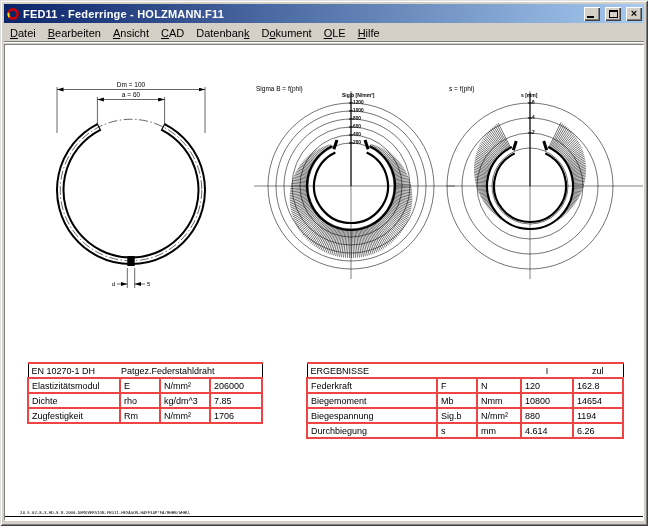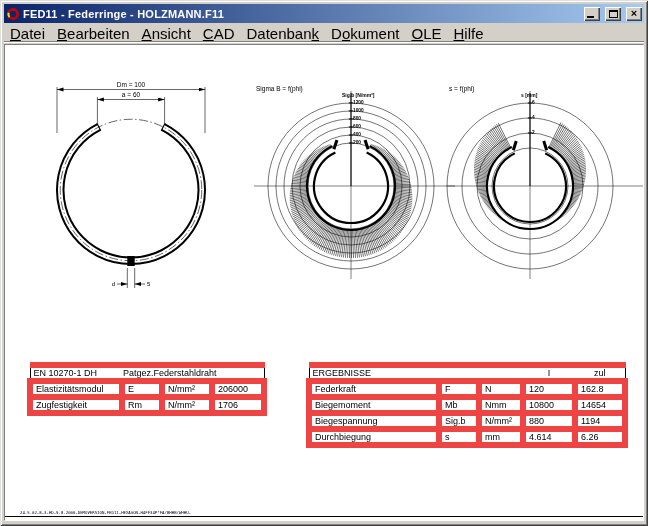--- a/index.html
+++ b/index.html
@@ -9,31 +9,31 @@
   .title-bar{position:absolute;left:4px;top:4px;right:4px;height:19px;display:flex;align-items:center;
     background:linear-gradient(90deg,#0a246a,#a6caf0);padding:0 2px;gap:3px;}
   .title-text{color:#fff;font-weight:bold;font-size:11px;flex:1;white-space:nowrap;letter-spacing:.2px}
   .tb-btn{width:16px;height:14px;background:#d4d0c8;margin-left:2px;flex:0 0 auto;
     box-shadow:inset 1px 1px 0 #fff,inset -1px -1px 0 #404040,inset -2px -2px 0 #808080;
     display:flex;align-items:center;justify-content:center;cursor:default}
   .glyph-min{width:7px;height:2px;background:#000;margin-top:7px;margin-right:3px}
   .glyph-max{width:9px;height:8px;border:1px solid #000;border-top-width:2px}
   .glyph-close{font-size:11px;font-weight:bold;line-height:11px;color:#000}
   .menu-bar{position:absolute;left:4px;top:25px;right:4px;height:17px;display:flex;align-items:center;
-    font-size:15px;color:#000;border-bottom:1px solid #808080;box-shadow:0 1px 0 #fff}
+    font-size:11px;color:#000;border-bottom:1px solid #808080;box-shadow:0 1px 0 #fff}
   .mi{padding:1px 6px;white-space:nowrap}
   .client{position:absolute;left:4px;top:44px;right:4px;bottom:5px;background:#fff;
     border:1px solid;border-color:#808080 #fff #fff #808080;overflow:hidden}
   svg{position:absolute;overflow:visible}
   svg text{font-family:"Liberation Sans",sans-serif;fill:#000}
   #ring-svg{left:20px;top:30px}
   #sigma-svg{left:247px;top:28px}
   #s-svg{left:440px;top:28px}
   .tbl{position:absolute;border-collapse:collapse;border:1px solid #000;font-size:9px;color:#000;table-layout:fixed}
-  .tbl td{border:6px solid #ef4444;padding:0 3px;height:15px;white-space:nowrap;overflow:hidden;font-size:9px}
+  .tbl td{border:2px solid #ef4444;padding:0 3px;height:15px;white-space:nowrap;overflow:hidden;font-size:9px}
   .tbl tr.hdr td{border-left:none;border-right:none}
   #mat-table{left:22px;top:317px}
   #res-table{left:301px;top:317px}
   .hdr-name{margin-left:26px}
   .c{text-align:center}
   .sheet-line{position:absolute;left:0;right:0;bottom:3px;border-top:1px solid #000}
   .footer{position:absolute;left:15px;bottom:5px;font-size:8px;transform:scale(.5);transform-origin:0 100%;
     white-space:nowrap;font-family:"DejaVu Sans Mono",monospace;color:#000}
 </style>
 </head>
@@ -504,20 +504,26 @@
       </tr>
       </tbody>
         <tbody id="mat-body">
           <tr>
             <td>Elastizitätsmodul</td>
             <td>E</td>
             <td>N/mm²</td>
             <td>206000</td>
           </tr>
           <tr>
+            <td>Dichte</td>
+            <td>rho</td>
+            <td>kg/dm^3</td>
+            <td>7.85</td>
+          </tr>
+          <tr>
             <td>Zugfestigkeit</td>
             <td>Rm</td>
             <td>N/mm²</td>
             <td>1706</td>
           </tr>
         </tbody>
     </table>
 
     <table class="tbl" id="res-table">
       <colgroup>

